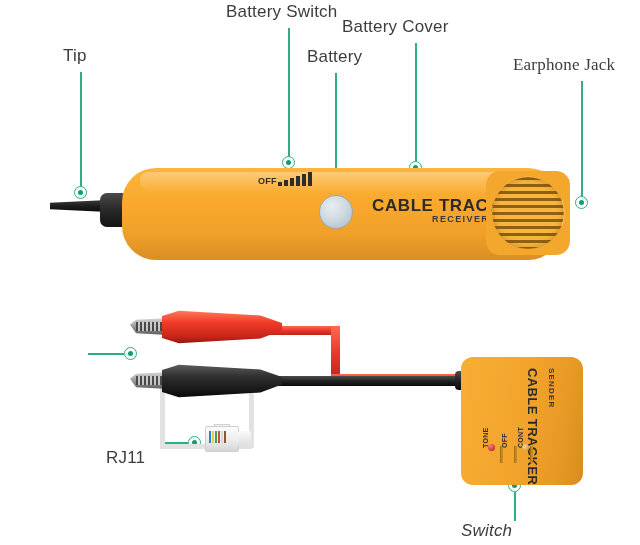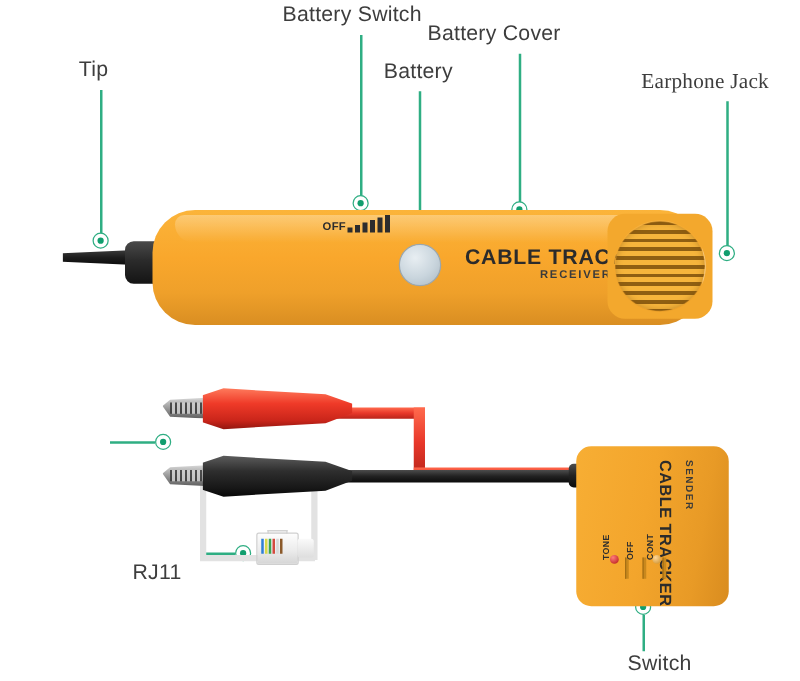--- a/index.html
+++ b/index.html
@@ -348,21 +348,21 @@
     <div class="speaker-mask"></div>
   </div>
 
   <div class="leader-h" style="left:88px; top:353px; width:36px;"></div>
   <div class="marker" style="left:124px; top:347px;"></div>
 
   <div class="callout-label" style="left:106px; top:448px;">RJ11</div>
   <div class="leader-h" style="left:160px; top:442px; width:28px;"></div>
   <div class="marker" style="left:188px; top:436px;"></div>
 
-  <div class="callout-label" style="left:502px; top:521px;">Switch</div>
+  <div class="callout-label" style="left:461px; top:521px;font-style:italic;">Switch</div>
   <div class="leader-v" style="left:514px; top:492px; height:29px;"></div>
   <div class="marker" style="left:508px; top:479px;"></div>
 
   <div class="wire-red" style="left:252px; top:326px; width:88px; height:9px;"></div>
   <div class="wire-red" style="left:331px; top:326px; width:9px; height:56px;"></div>
   <div class="wire-red" style="left:331px; top:374px; width:140px; height:9px;"></div>
 
   <div class="wire-black" style="left:252px; top:376px; width:222px; height:10px;"></div>
   <div class="wire-black" style="left:455px; top:371px; width:20px; height:19px; border-radius:4px;"></div>
 

